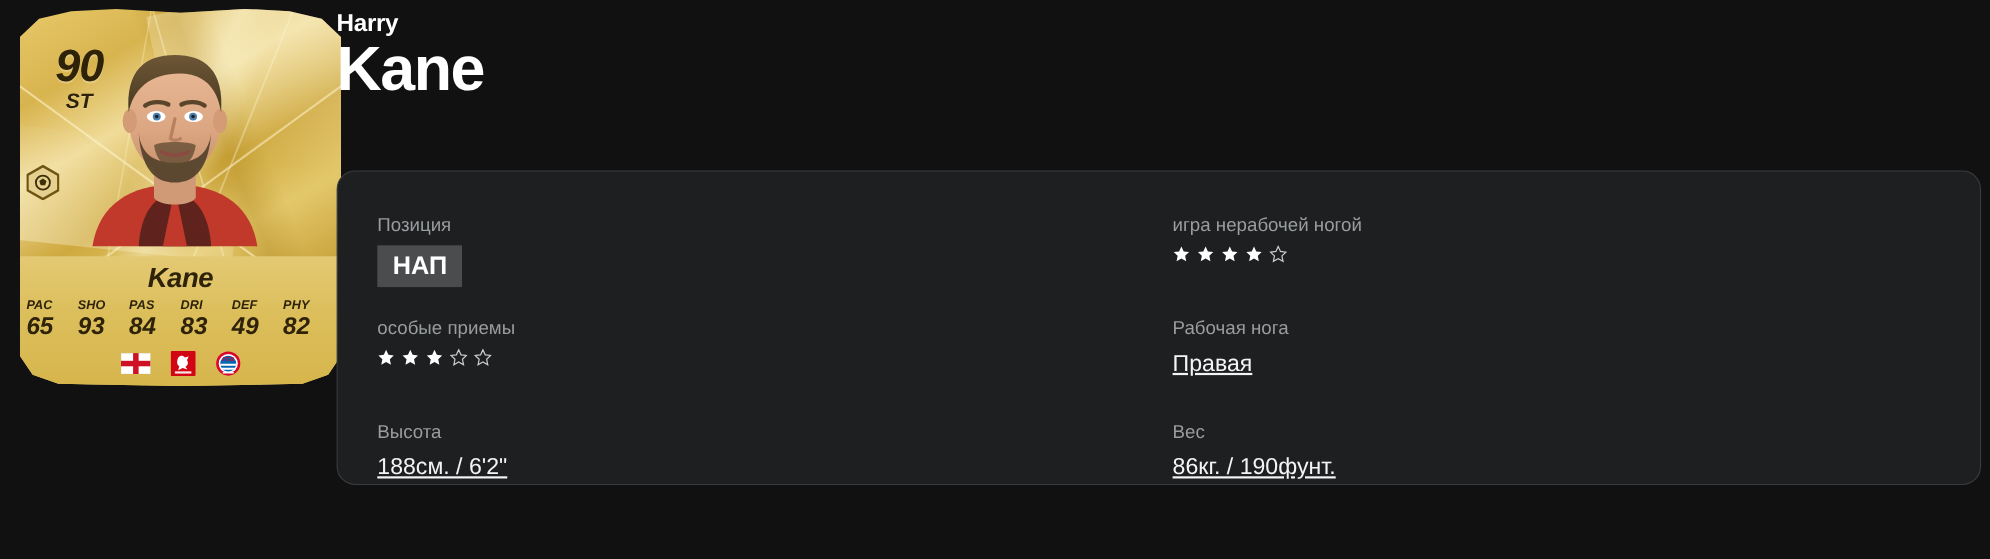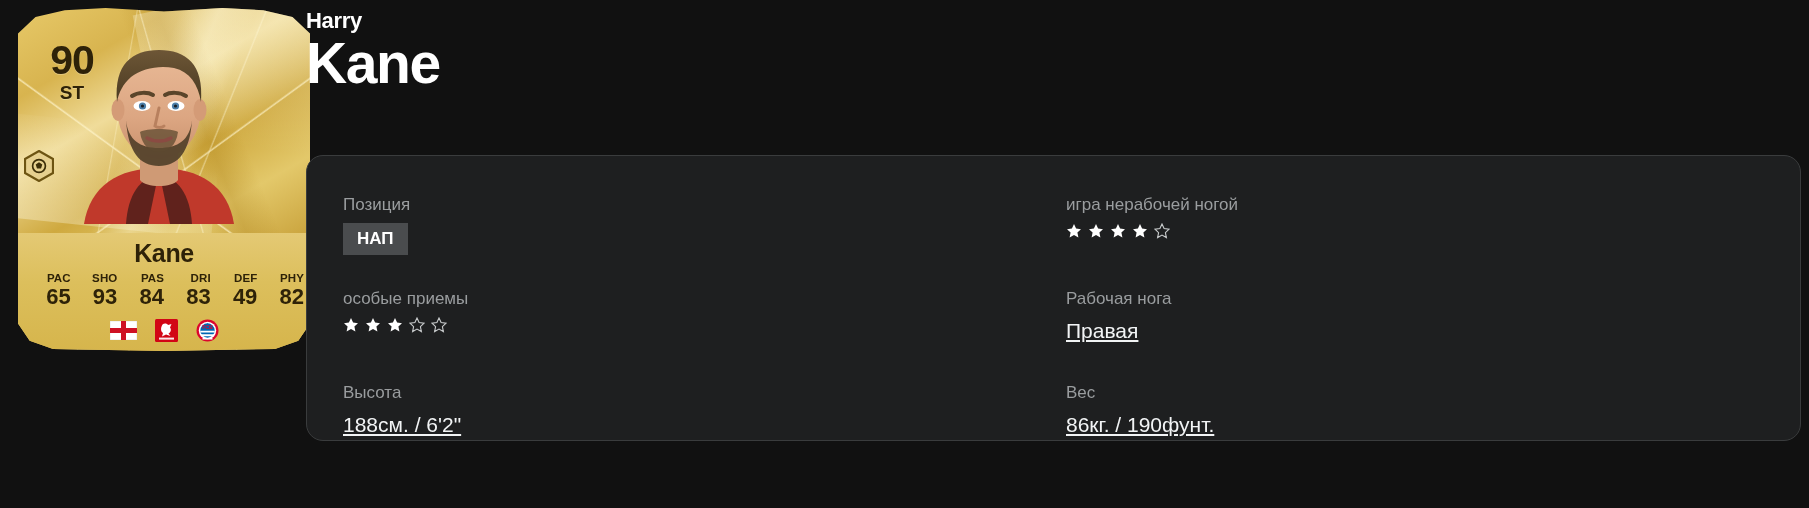--- a/index.html
+++ b/index.html
@@ -28,20 +28,21 @@
     
     -webkit-clip-path: polygon(
       0% 8%, 6% 3.2%, 16% 1.2%, 30% 0.6%, 50% 1.6%, 70% 0.6%, 84% 1.2%, 94% 3.2%, 100% 8%,
       100% 92%, 96% 97%, 88% 99.4%, 50% 100%, 12% 99.4%, 4% 97%, 0% 92%);
     clip-path: polygon(
       0% 8%, 6% 3.2%, 16% 1.2%, 30% 0.6%, 50% 1.6%, 70% 0.6%, 84% 1.2%, 94% 3.2%, 100% 8%,
       100% 92%, 96% 97%, 88% 99.4%, 50% 100%, 12% 99.4%, 4% 97%, 0% 92%);
     background:
       linear-gradient(150deg, #e7c969 0%, #d8b44f 18%, #f0dc9a 32%, #cfa93f 48%,
                                #e3c86a 62%, #c9a23b 78%, #e8d184 92%, #d0ad46 100%);
+    font-style: italic;
   }
   
   .facet { position: absolute; pointer-events: none; }
   .f1 { left:0; top:0; width:100%; height:100%;
         background: linear-gradient(112deg, rgba(255,255,255,0.00) 38%, rgba(255,248,214,0.42) 47%, rgba(255,255,255,0) 56%); }
   .f2 { left:0; top:0; width:100%; height:100%;
         background: linear-gradient(68deg, rgba(160,118,20,0.00) 55%, rgba(171,128,25,0.30) 64%, rgba(0,0,0,0) 72%); }
   .f3 { left:46%; top:-4%; width:70%; height:60%;
         background: linear-gradient(200deg, rgba(255,250,226,0.45), rgba(255,250,226,0) 70%);
         transform: rotate(-12deg); }
@@ -84,21 +85,21 @@
   }
   .plate-name {
     position: absolute; top: 6px; left: 0; width: 100%;
     text-align: center; font-size: 25px; font-weight: 800;
     color: #2e2208; letter-spacing: -.4px;
   }
   .stats {
     position: absolute; top: 39px; left: 6px; right: 6px;
     display: flex; justify-content: space-between;
   }
-  .stat { text-align: right; flex: 1; color: #2e2208; }
+  .stat { text-align: left; flex: 1; color: #2e2208; }
   .stat-k { font-size: 11.5px; font-weight: 800; letter-spacing: .1px; line-height: 1.15; }
   .stat-v { font-size: 22px; font-weight: 800; line-height: 1.05; }
   .badges {
     position: absolute; bottom: 9px; left: 0; width: 100%;
     display: flex; justify-content: center; align-items: center; gap: 18px;
   }
   .badge { width: 27px; height: 19px; position: relative; overflow: hidden; }
   .badge-sq { width: 23px; height: 23px; position: relative; overflow: hidden; }
 
   
@@ -130,21 +131,21 @@
   .field-label {
     font-size: 17px; color: #9a9d9f; line-height: 1.3; margin-bottom: 7px;
   }
   .field-value {
     font-size: 21px; color: #f2f4f5; line-height: 1.3; text-decoration: underline;
   }
   .pos-chip {
     display: inline-block;
     background: #4a4c4e;
     color: #ffffff;
-    font-size: 17px; font-weight: 700;
+    font-size: 23px; font-weight: 700;
     padding: 7px 14px 8px;
     border-radius: 0;
     line-height: 1;
   }
   .stars { display: flex; gap: 6px; align-items: center; margin-top: 3px; }
   .star { width: 16px; height: 16px; display: block; }
 </style>
 </head>
 <body>
 

